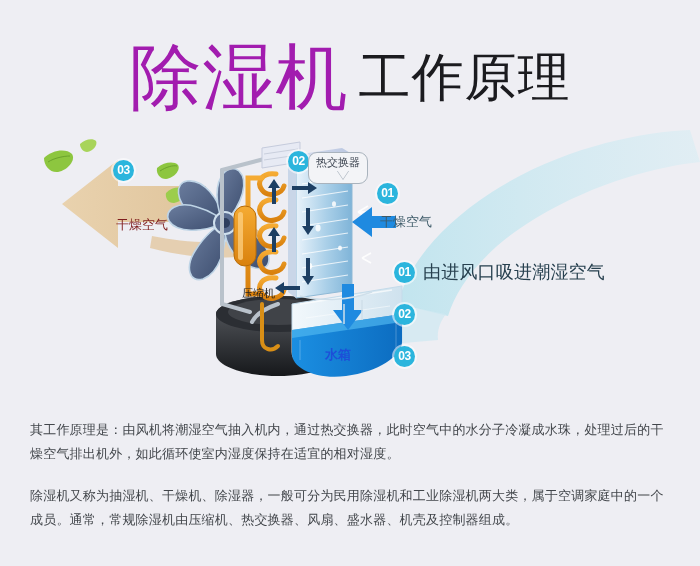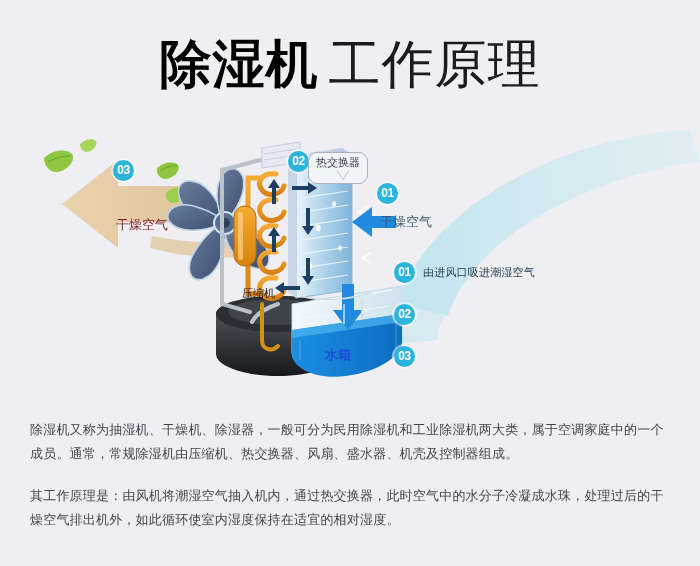--- a/index.html
+++ b/index.html
@@ -18,23 +18,23 @@
   
   .title-wrap {
     position: absolute;
     left: 0;
     top: 30px;
     width: 700px;
     text-align: center;
     white-space: nowrap;
   }
   .title-bold {
-    font-size: 52px;
-    font-weight: 700;
-    color: #000000;
+    font-size: 72px;
+    font-weight: 400;
+    color: #a21caf;
     letter-spacing: 1px;
     vertical-align: middle;
   }
   .title-light {
     font-size: 52px;
     font-weight: 400;
     color: #1b1b1f;
     letter-spacing: 1px;
     vertical-align: middle;
     margin-left: 10px;
@@ -144,21 +144,21 @@
     align-items: center;
     height: 34px;
     margin-bottom: 8px;
   }
   .legend-row .badge {
     position: static;
     flex: 0 0 auto;
     margin-right: 8px;
   }
   .legend-text {
-    font-size: 11px;
+    font-size: 18px;
     color: #27404f;
     white-space: nowrap;
     letter-spacing: 0.2px;
     text-align: right;
   }
 
   
   .copy {
     position: absolute;
     left: 30px;
@@ -384,15 +384,15 @@
   </div>
   <div class="legend-row">
     <span class="badge">02</span>
   </div>
   <div class="legend-row">
     <span class="badge">03</span>
   </div>
 </div>
 
 <div class="copy">
+  <p class="para">其工作原理是：由风机将潮湿空气抽入机内，通过热交换器，此时空气中的水分子冷凝成水珠，处理过后的干燥空气排出机外，如此循环使室内湿度保持在适宜的相对湿度。</p>
   <p class="para">除湿机又称为抽湿机、干燥机、除湿器，一般可分为民用除湿机和工业除湿机两大类，属于空调家庭中的一个成员。通常，常规除湿机由压缩机、热交换器、风扇、盛水器、机壳及控制器组成。</p>
-  <p class="para">其工作原理是：由风机将潮湿空气抽入机内，通过热交换器，此时空气中的水分子冷凝成水珠，处理过后的干燥空气排出机外，如此循环使室内湿度保持在适宜的相对湿度。</p>
 </div>
 
 </body></html>

